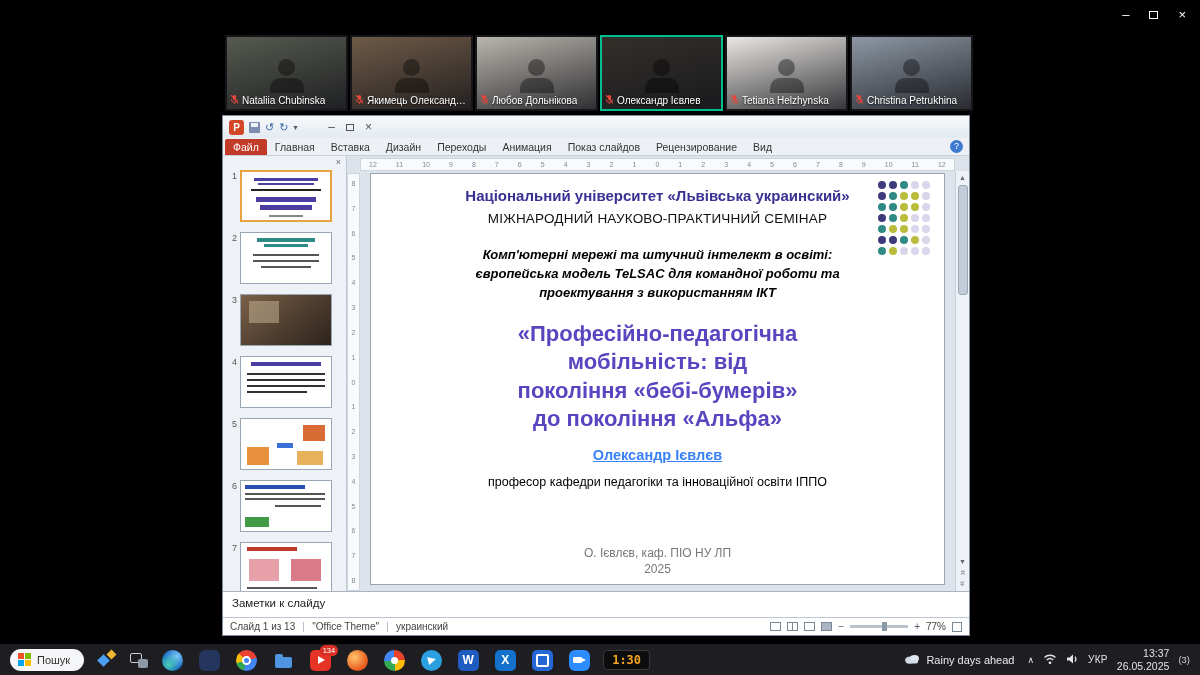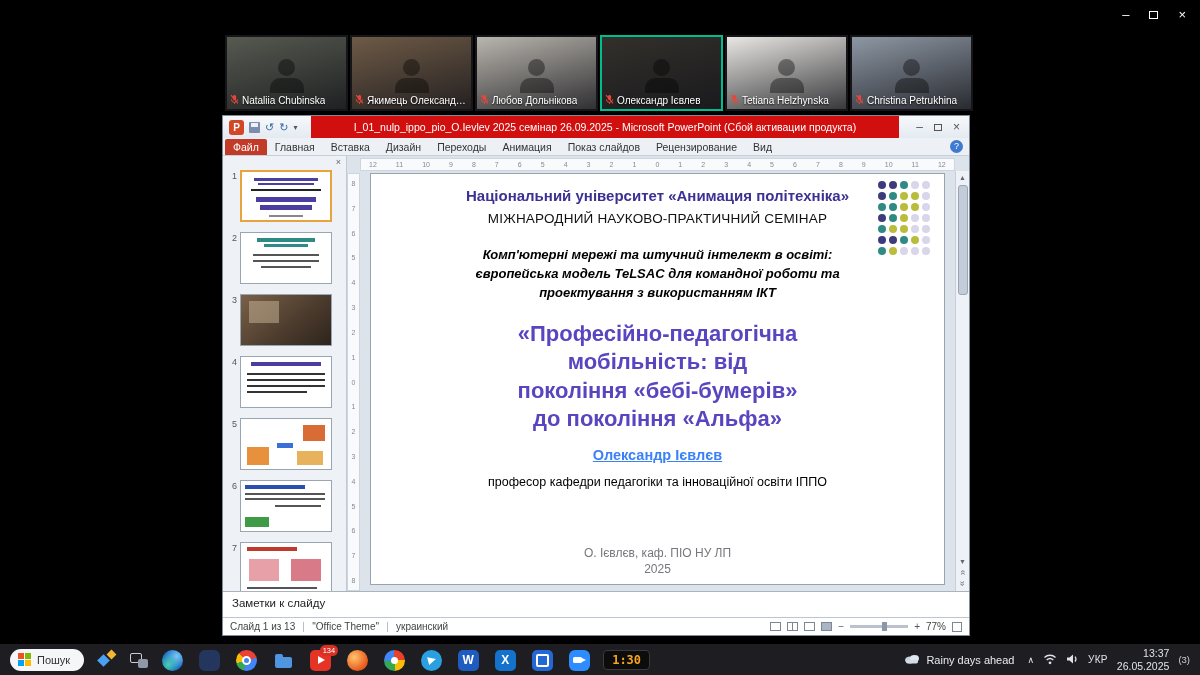--- a/index.html
+++ b/index.html
@@ -261,21 +261,20 @@
 
   <div class="ppt-window">
     <div class="title-bar">
       <div class="qat">
         <span class="ppt-logo">P</span>
         <span class="save-ico"></span>
         <span class="undo">↺</span>
         <span class="redo">↻</span>
         <span class="qat-caret">▾</span>
       </div>
-      <div class="title-red">I_01_nulp_ippo_pio_O.Ievlev 2025 семінар 26.09.2025  -  Microsoft PowerPoint (Сбой активации продукта)</div>
       <div class="win-controls">
         <span class="wc">–</span>
         <span class="wc"><span class="box-ico"></span></span>
         <span class="wc">×</span>
       </div>
     </div>
 
     <div class="ribbon-tabs">
       <span class="ribbon-help">?</span>
     <span class="rtab file">Файл</span>
@@ -406,21 +405,21 @@
                   <span class="dot" style="background: rgb(62, 59, 125);"></span>
                   <span class="dot" style="background: rgb(47, 138, 132);"></span>
                   <span class="dot" style="background: rgb(185, 189, 59);"></span>
                   <span class="dot" style="background: rgb(217, 213, 234);"></span>
                   <span class="dot" style="background: rgb(47, 138, 132);"></span>
                   <span class="dot" style="background: rgb(185, 189, 59);"></span>
                   <span class="dot" style="background: rgb(217, 213, 234);"></span>
                   <span class="dot" style="background: rgb(217, 213, 234);"></span>
                   <span class="dot" style="background: rgb(217, 213, 234);"></span>
                 </div>
-              <div class="sl-univ">Національний університет «Анимация політехніка»</div>
+              <div class="sl-univ">Національний університет «Львівська украинский»</div>
               <div class="sl-sem">МІЖНАРОДНИЙ НАУКОВО-ПРАКТИЧНИЙ СЕМІНАР</div>
               <div class="sl-sub">Комп'ютерні мережі та штучний інтелект в освіті:
 європейська модель TeLSAC для командної роботи та
 проектування з використанням ІКТ</div>
               <div class="sl-title">«Професійно-педагогічна
 мобільність: від
 покоління «бебі-бумерів»
 до покоління «Альфа»</div>
               <div class="sl-author">Олександр Ієвлєв</div>
               <div class="sl-pos">професор кафедри педагогіки та інноваційної освіти ІППО</div>

